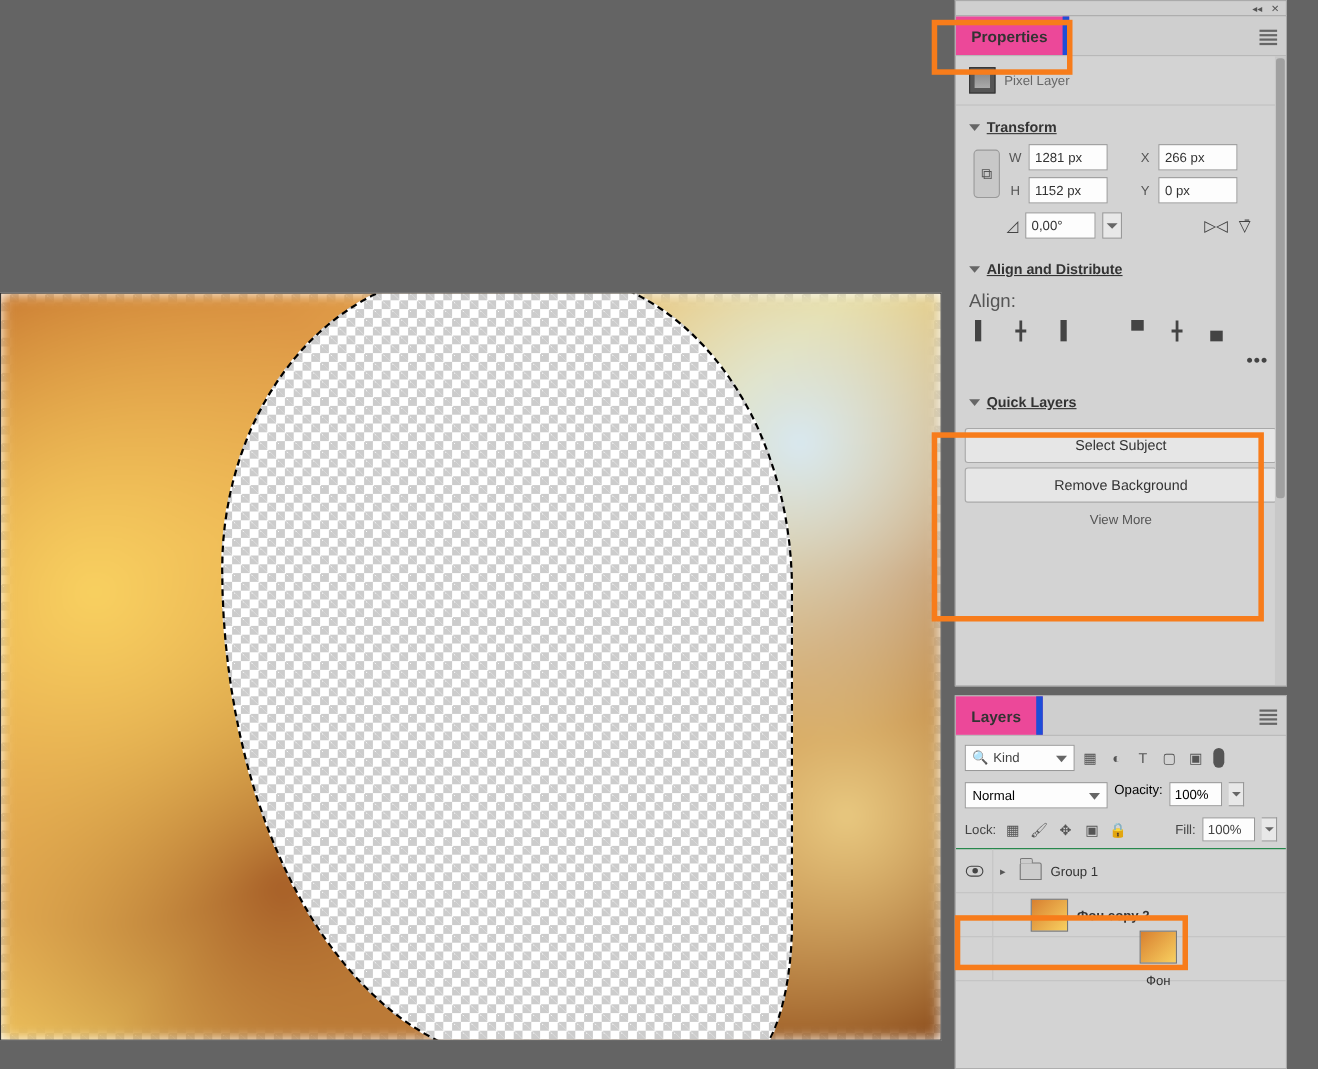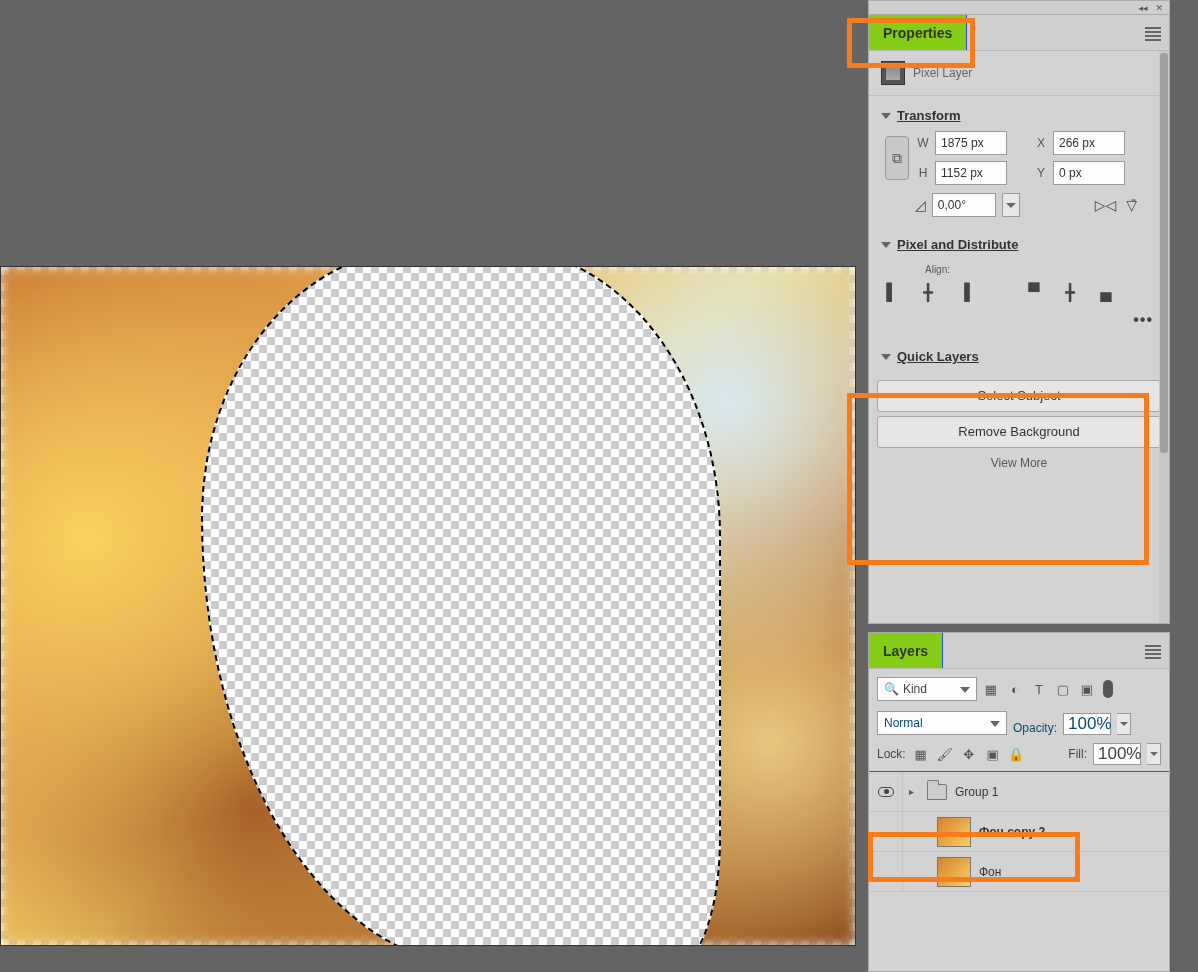--- a/index.html
+++ b/index.html
@@ -33,21 +33,21 @@
 
 .panel-stack {
   position: absolute; right: 28px; top: 0; width: 302px; height: 972px;
   display: flex; flex-direction: column;
 }
 .collapse-bar { height: 14px; background: #cfcfcf; display: flex; justify-content: flex-end; align-items: center; gap: 8px; padding: 0 6px; font-size: 9px; color: #555; border: 1px solid #aaa; border-bottom: none;}
 .panel { background: #d3d3d3; border: 1px solid #aaa; display: flex; flex-direction: column; }
 .panel.prop { height: 610px; }
 .panel.layers { flex: 1; margin-top: 8px; }
 .panel-tabs { height: 36px; display: flex; align-items: center; background: #cfcfcf; border-bottom: 1px solid #b8b8b8; position: relative; }
-.tab { padding: 0 14px; height: 100%; display: flex; align-items: center; font-size: 14px; font-weight: 600; color: #333; background: #84cc16; border-right: 1px solid #1d4ed8; }
+.tab { padding: 0 14px; height: 100%; display: flex; align-items: center; font-size: 14px; font-weight: 600; color: #333; background: #ec4899; border-right: 6px solid #1d4ed8; }
 .panel-menu { position: absolute; right: 8px; top: 10px; cursor: pointer; }
 .panel-menu span { display: block; width: 16px; height: 2px; background: #666; margin: 2px 0; }
 .panel-body { flex: 1; overflow: hidden; position: relative; }
 .scrollbar { position: absolute; right: 0; top: 0; bottom: 0; width: 10px; background: #c8c8c8; }
 .scrollbar::after { content: ""; position: absolute; left: 1px; right: 1px; top: 2px; height: 70%; background: #a0a0a0; border-radius: 3px; }
 
 .row-type { display: flex; align-items: center; gap: 8px; padding: 10px 12px; border-bottom: 1px solid #c0c0c0; }
 .type-icon { width: 24px; height: 24px; background: #555; border: 1px solid #333; position: relative; }
 .type-icon::after { content: ""; position: absolute; inset: 4px; background: linear-gradient(#888,#aaa); }
 .type-label { font-size: 12px; color: #666; }
@@ -61,41 +61,41 @@
 .num-input { height: 24px; border: 1px solid #999; background: #fdfdfd; padding: 0 5px; font-size: 12px; color: #333; display: flex; align-items: center; }
 .lbl { text-align: center; }
 .angle-row { display: flex; align-items: center; gap: 6px; padding: 8px 0 4px 34px; }
 .angle-icon { font-size: 14px; color: #444;}
 .angle-input { width: 64px; }
 .drop { width: 18px; height: 24px; border: 1px solid #999; background: #e8e8e8; display:flex; align-items:center; justify-content:center;}
 .drop .chev { border-top-width:5px;}
 .flip-group { margin-left: auto; display: flex; gap: 10px; padding-right: 20px;}
 .flip-icon { font-size: 14px; color: #444; }
 
-.align-label { font-size: 10px; color: #555; padding: 0 12px 6px; margin-left: 44px; }
+.align-label { font-size: 17px; color: #555; padding: 0 12px 6px; }
 .align-row { display: flex; gap: 14px; padding: 0 12px 6px; }
 .align-btn { width: 22px; height: 22px; display:flex; align-items:center; justify-content:center; font-size:16px; color:#444; position:relative;}
 .align-gap { width: 20px; }
 .dots { text-align:right; padding: 2px 16px 8px 0; color:#444; font-weight:bold; letter-spacing:1px;}
 
 .qa-btn { display:block; width: calc(100% - 16px); margin: 4px auto; height: 32px; background: #e6e6e6; border: 1px solid #a8a8a8; border-radius: 3px; font-size: 13px; color: #333; text-align:center; line-height:30px; }
 .view-more { text-align:center; font-size:12px; color:#555; padding-top:4px;}
 
 
 .filter-row { display:flex; align-items:center; gap:4px; padding: 8px 8px; }
 .kind-drop { flex:0 0 100px; height:24px; border:1px solid #999; background:#fdfdfd; display:flex; align-items:center; padding:0 6px; font-size:12px; color:#444; position:relative;}
 .kind-drop .q { margin-right:4px;}
 .kind-drop .chev { position:absolute; right:6px; top:9px;}
 .filter-icon { width:20px; height:20px; display:flex; align-items:center; justify-content:center; color:#555; font-size:13px;}
 .pill { width:10px; height:18px; border-radius:5px; background:#555; margin-left:2px;}
 
-.blend-row { display:flex; align-items:flex-end; gap:6px; padding: 2px 8px 6px; font-size:12px; color:#0c4a6e;}
+.blend-row { display:flex; align-items:flex-start; gap:6px; padding: 2px 8px 6px; font-size:12px; color:#000000;}
 .blend-drop { flex:1; max-width:130px; height:24px; border:1px solid #999; background:#fdfdfd; display:flex; align-items:center; padding:0 6px; position:relative;}
 .blend-drop .chev{ position:absolute; right:6px; top:9px;}
-.pct-input { width:48px; height:22px; border:1px solid #999; background:#fdfdfd; display:flex; align-items:center; padding:0 4px; font-size:17px;}
+.pct-input { width:48px; height:22px; border:1px solid #999; background:#fdfdfd; display:flex; align-items:center; padding:0 4px; font-size:12px;}
 .pct-drop { width:14px; height:22px; border:1px solid #999; border-left:none; background:#e8e8e8; display:flex; align-items:center; justify-content:center;}
 .pct-drop .chev{border-top-width:4px; border-left-width:4px; border-right-width:4px;}
 
 .lock-row { display:flex; align-items:center; gap:6px; padding: 2px 8px 6px; font-size:12px; color:#444; border-bottom:1px solid #15803d;}
 .lock-icon { width:18px; height:18px; display:flex; align-items:center; justify-content:center; color:#555; font-size:13px;}
 
 .layer-list { }
 .layer-row { display:flex; align-items:center; height:40px; border-bottom:1px solid #c4c4c4; font-size:12px; color:#333;}
 .layer-row.selected { background:#bcbcbc; }
 .vis-col { width:34px; display:flex; align-items:center; justify-content:center; border-right:1px solid #c4c4c4; height:100%;}
@@ -151,21 +151,21 @@
       </div>
 
       <div class="section">
         <div class="section-head">
           <span class="chev"></span>
           <span>Transform</span>
         </div>
         <div class="transform-grid">
           <div class="link-icon">⧉</div>
           <div class="lbl">W</div>
-          <div class="num-input">1875 px</div>
+          <div class="num-input">1281 px</div>
           <div></div>
           <div class="lbl">X</div>
           <div class="num-input">266 px</div>
 
           <div class="lbl">H</div>
           <div class="num-input">1152 px</div>
           <div></div>
           <div class="lbl">Y</div>
           <div class="num-input">0 px</div>
         </div>
@@ -178,21 +178,21 @@
           <div class="flip-group">
             <span class="flip-icon">▷◁</span>
             <span class="flip-icon">▽̄</span>
           </div>
         </div>
       </div>
 
       <div class="section">
         <div class="section-head">
           <span class="chev"></span>
-          <span>Pixel and Distribute</span>
+          <span>Align and Distribute</span>
         </div>
       </div>
       <div class="align-label">Align:</div>
       <div class="align-row">
         <div class="align-btn">▌</div>
         <div class="align-btn">╋</div>
         <div class="align-btn">▐</div>
         <div class="align-gap"></div>
         <div class="align-btn">▀</div>
         <div class="align-btn">╋</div>
@@ -276,21 +276,21 @@
         </div>
         <div class="layer-row">
           <div class="vis-col"></div>
           <div class="layer-content" style="padding-left:34px;font-weight:bold;">
               <div class="thumb"></div>
               <span>Фон copy 2</span>
             </div>
         </div>
         <div class="layer-row">
           <div class="vis-col"></div>
-          <div class="layer-content" style="padding-left:34px;">
+          <div class="layer-content" style="padding-left:34px;flex-direction:column;">
               <div class="thumb"></div>
               <span>Фон</span>
             </div>
         </div>
       </div>
     </div>
   </div>
 </div>
 
 <div class="hl hl1"></div>

